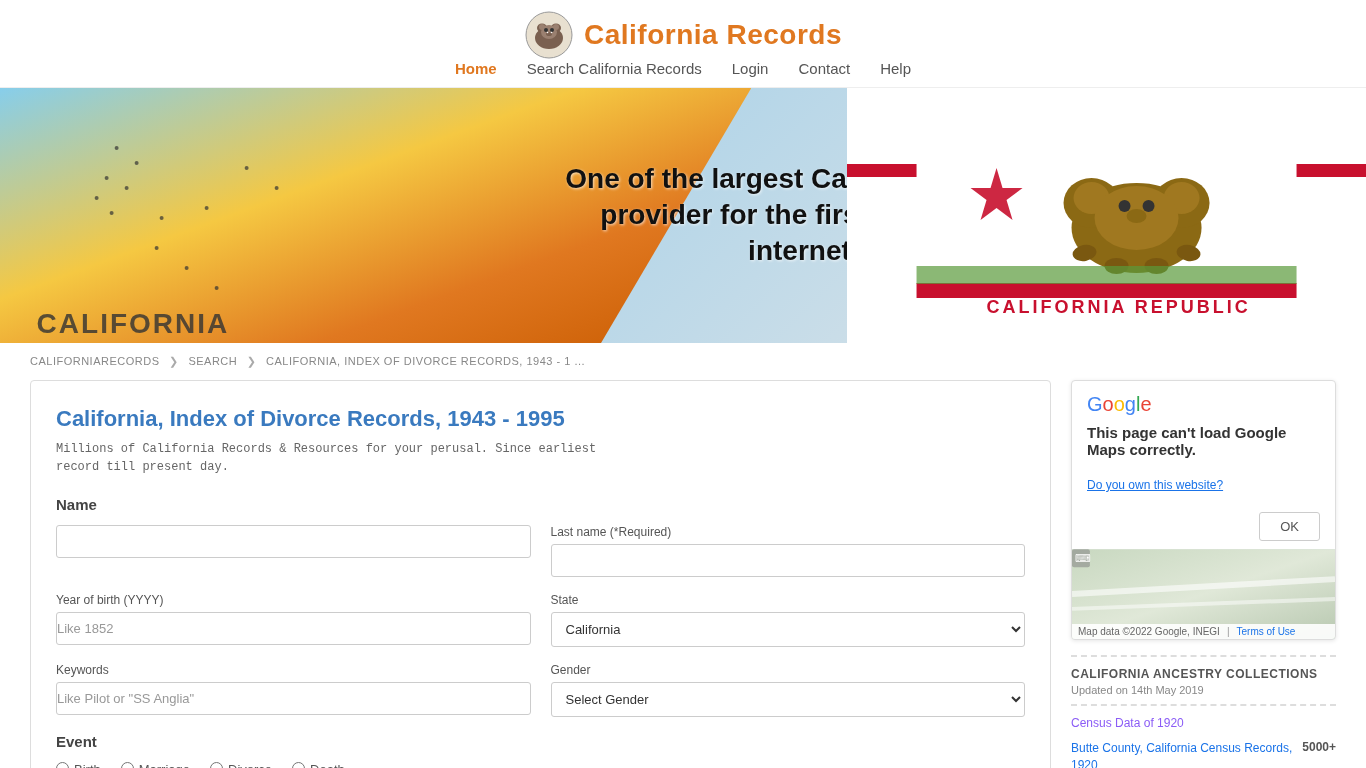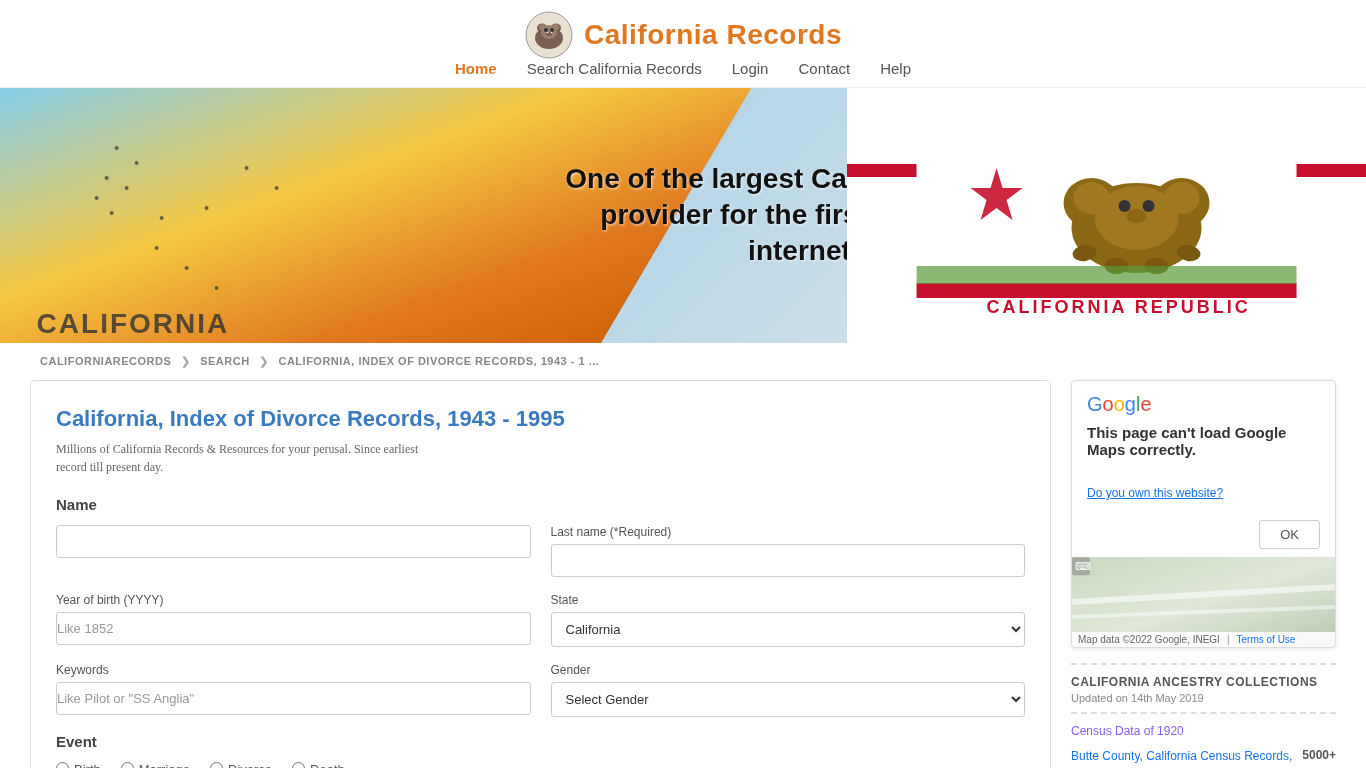--- a/index.html
+++ b/index.html
@@ -89,25 +89,24 @@
     #map-dots {
       position: absolute;
       left: 0; top: 0;
       width: 55%;
       height: 100%;
       pointer-events: none;
     }
 
     
     #breadcrumb {
-      padding: 12px 40px;
+      padding: 12px 30px;
       font-size: 11px;
       color: #888;
       letter-spacing: 0.5px;
-      font-weight: bold;
     }
     #breadcrumb span { cursor: pointer; }
     .breadcrumb-sep { margin: 0 6px; color: #aaa; }
 
     
     #main-layout {
       display: flex;
       gap: 20px;
       padding: 0 30px 30px 30px;
     }
@@ -124,21 +123,21 @@
       font-size: 22px;
       color: #3a7abf;
       font-weight: bold;
       margin-bottom: 8px;
     }
     #form-subtitle {
       font-size: 12px;
       color: #666;
       line-height: 1.5;
       margin-bottom: 20px;
-      font-family: Liberation Serif, serif;
+      font-family: Liberation Mono, monospace;
     }
     .field-section-label {
       font-size: 15px;
       font-weight: bold;
       color: #444;
       margin-bottom: 12px;
     }
     .form-row {
       display: flex;
       gap: 20px;
@@ -218,21 +217,21 @@
       margin-bottom: 8px;
     }
     .google-blue { color: #4285F4; }
     .google-red { color: #EA4335; }
     .google-yellow { color: #FBBC05; }
     .google-green { color: #34A853; }
     #maps-error-msg {
       font-size: 15px;
       font-weight: bold;
       color: #333;
-      margin-bottom: 28px;
+      margin-bottom: 20px;
       padding: 0 15px;
     }
     #maps-error-link {
       font-size: 12px;
       color: #1a73e8;
       text-decoration: underline;
       cursor: pointer;
       padding: 0 15px;
       display: block;
       margin-bottom: 12px;

